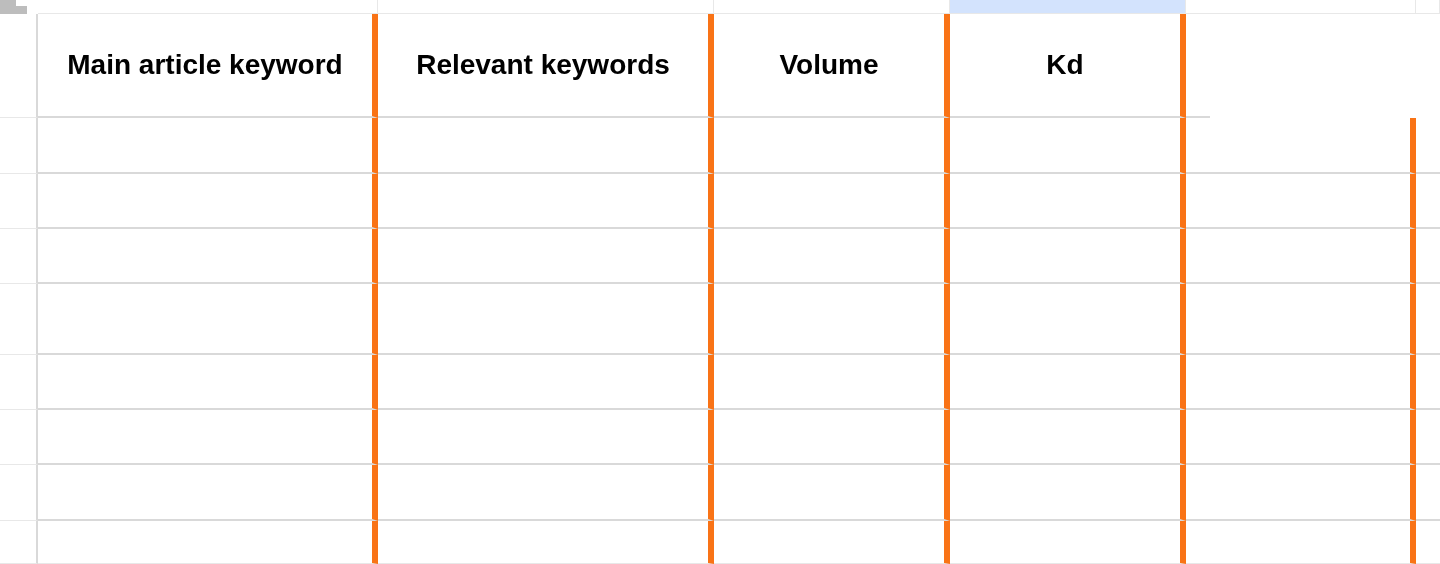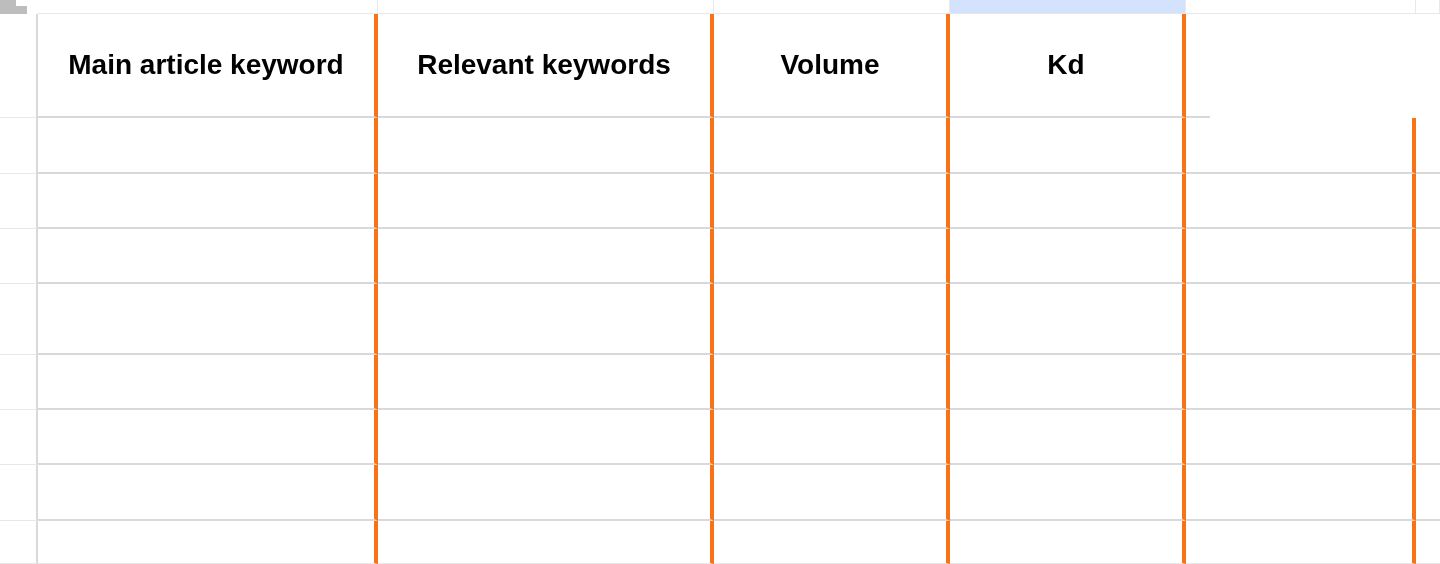--- a/index.html
+++ b/index.html
@@ -54,21 +54,21 @@
       width: 100%;
     }
     .rowgutter {
       width: 38px;
       flex: 0 0 38px;
       border-right: 2px solid #d9d9d9;
       border-bottom: 1px solid #e8e8e8;
       background: #ffffff;
     }
     .cell {
-      border-right: 4px solid #f97316;
+      border-right: 6px solid #f97316;
       border-bottom: 2px solid #d9d9d9;
       background: #ffffff;
       display: flex;
       align-items: center;
       justify-content: center;
       height: 100%;
       overflow: hidden;
     }
     .cell.thin-bottom {
       border-bottom-width: 1px;

